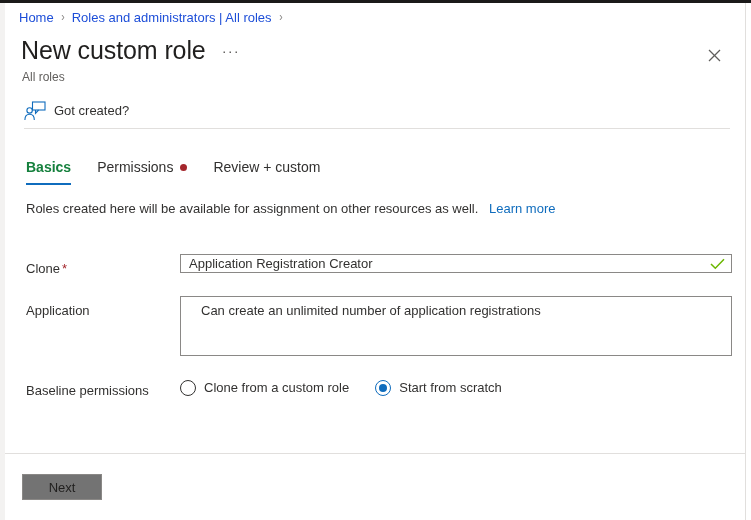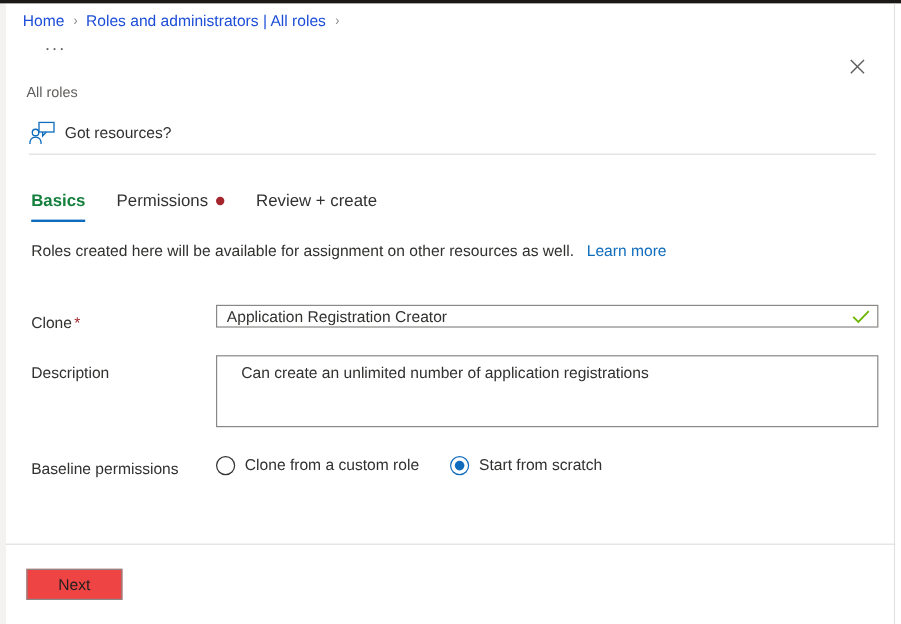--- a/index.html
+++ b/index.html
@@ -178,21 +178,21 @@
   .radio-text { font-size: 13px; color: #323130; line-height: 18px; }
 
   
   #footer-divider {
     position: absolute; top: 453px; left: 5px; width: 741px; height: 1px;
     background: #e1dfdd;
   }
   #next-button {
     position: absolute; top: 474px; left: 22px;
     width: 80px; height: 26px;
-    border: 1px solid #8a8886; background: #ef4444;
+    border: 1px solid #8a8886; background: #737373;
     font-family: "Liberation Sans", sans-serif;
     font-size: 13px; color: #201f1e; cursor: pointer;
     display: flex; align-items: center; justify-content: center;
   }
 </style>
 </head>
 <body>
 
 <div id="top-strip"></div>
 <div id="left-strip"></div>
@@ -200,73 +200,74 @@
 <div id="right-strip"></div>
 
 <div id="breadcrumb">
   <span class="crumb-link">Home</span>
   <span class="crumb-sep">›</span>
   <span class="crumb-link">Roles and administrators | All roles</span>
   <span class="crumb-sep">›</span>
 </div>
 
 <div id="title-row">
+  <span id="page-title">New custom role</span>
   <span id="title-ellipsis">···</span>
 </div>
 <div id="subtitle">All roles</div>
 
 <div id="close-btn">
   <svg width="13" height="13" viewBox="0 0 13 13">
     <line x1="1" y1="1" x2="12" y2="12" stroke="#605e5c" stroke-width="1.2"></line>
     <line x1="12" y1="1" x2="1" y2="12" stroke="#605e5c" stroke-width="1.2"></line>
   </svg>
 </div>
 
 <div id="feedback-bar">
   <svg id="feedback-icon" viewBox="0 0 22 20">
     <rect x="8.5" y="1" width="12.5" height="8" fill="none" stroke="#0f6cbd" stroke-width="1.1"></rect>
     <path d="M11.5 9 L11.5 12.3 L14.6 9" fill="none" stroke="#0f6cbd" stroke-width="1.1"></path>
     <circle cx="5.6" cy="9.4" r="2.7" fill="none" stroke="#0f6cbd" stroke-width="1.1"></circle>
     <path d="M0.9 19 C0.9 15.2 3 13.2 5.6 13.2 C8.2 13.2 10.3 15.2 10.3 19" fill="none" stroke="#0f6cbd" stroke-width="1.1"></path>
   </svg>
-  <span id="feedback-label">Got resources?</span>
+  <span id="feedback-label">Got created?</span>
 </div>
 <div id="cmd-divider"></div>
 
 <div id="tabs">
   <div class="tab active">
     <span>Basics</span>
   </div>
   <div class="tab">
     <span>Permissions</span>
     <span class="tab-badge"></span>
   </div>
   <div class="tab">
-    <span>Review + create</span>
+    <span>Review + custom</span>
   </div>
 </div>
 
 <div id="info-line">
   <span>Roles created here will be available for assignment on other resources as well.</span>
   <span id="learn-more">Learn more</span>
 </div>
 
 <div class="field-label" id="name-label">
   <span>Clone</span><span class="req-star">*</span>
 </div>
 <div id="name-input-wrap">
   <input id="name-input" type="text" value="Application Registration Creator" placeholder="" style="">
   <span id="name-valid-icon">
     <svg width="15" height="12" viewBox="0 0 15 12">
       <polyline points="1,6 5.3,10.3 14,1.3" fill="none" stroke="#6bb700" stroke-width="1.5"></polyline>
     </svg>
   </span>
 </div>
 
-<div class="field-label" id="desc-label">Description</div>
+<div class="field-label" id="desc-label">Application</div>
 <textarea id="desc-input" placeholder="" style="">Can create an unlimited number of application registrations</textarea>
 
 <div class="field-label" id="baseline-label">Baseline permissions</div>
 <div id="radio-group">
   <div class="radio-opt">
     <span class="radio-circle"></span>
     <span class="radio-text">Clone from a custom role</span>
   </div>
   <div class="radio-opt selected">
     <span class="radio-circle"></span>

